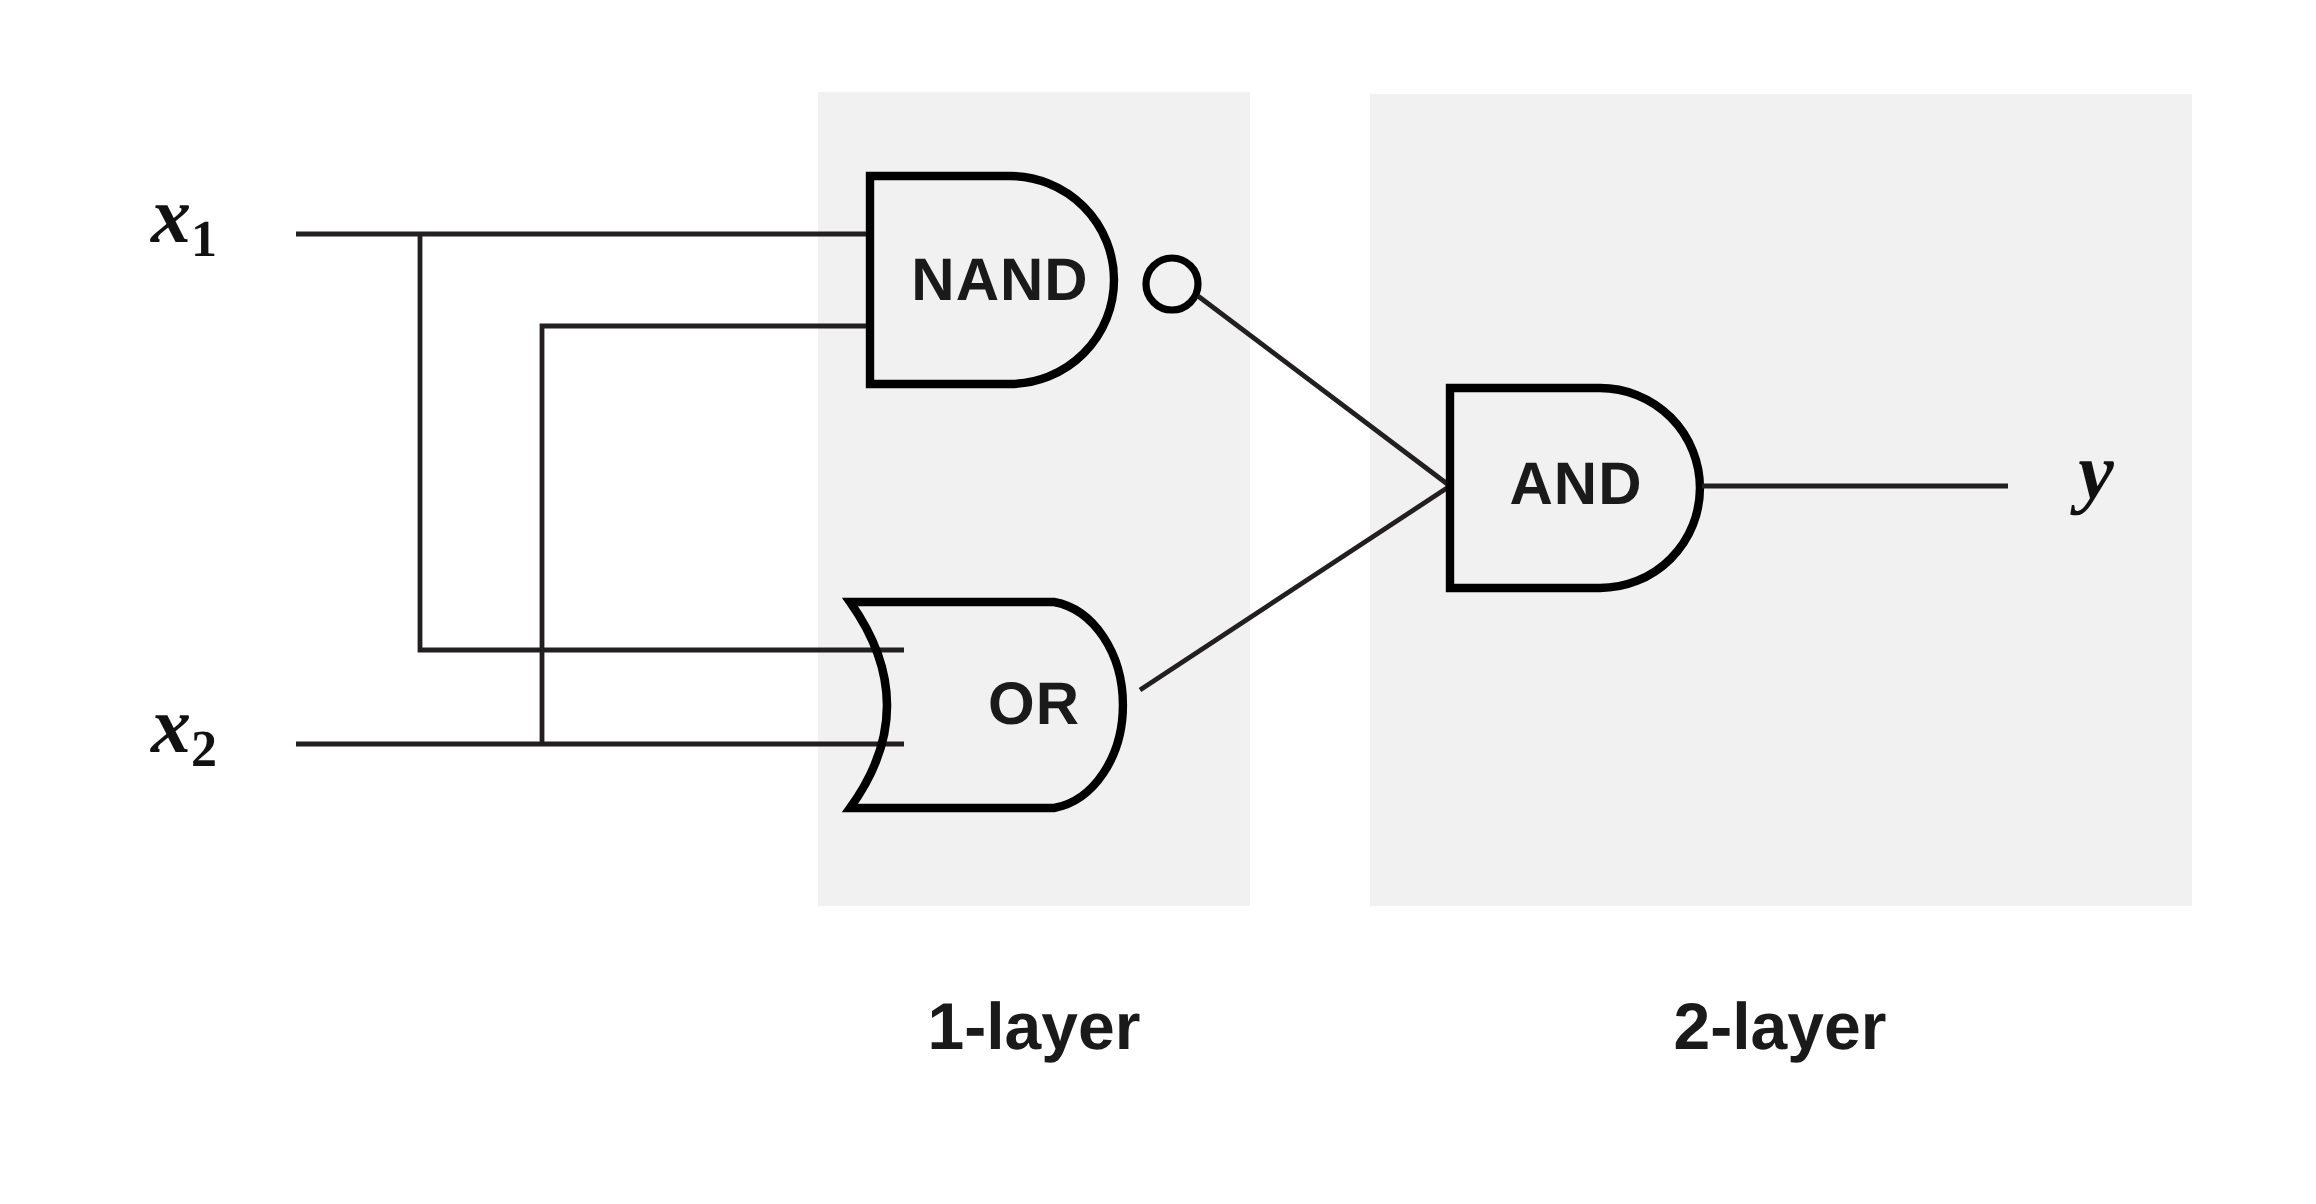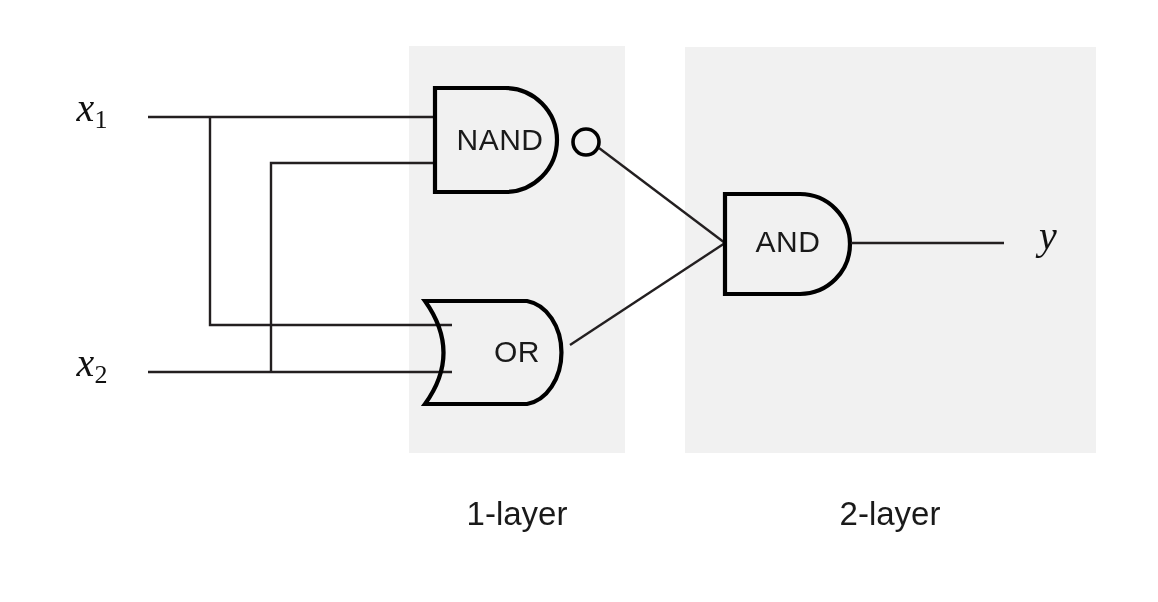--- a/index.html
+++ b/index.html
@@ -11,20 +11,21 @@
     width: 1158px;
     height: 602px;
     overflow: hidden;
     font-family: "Liberation Sans", sans-serif;
   }
   #diagram-root {
     position: relative;
     width: 1158px;
     height: 480px;
     background: #ffffff;
+    font-weight: bold;
   }
   svg#circuit {
     display: block;
     width: 1158px;
     height: 602px;
   }
   .wire {
     stroke: #231f20;
     stroke-width: 2.4;
     fill: none;

